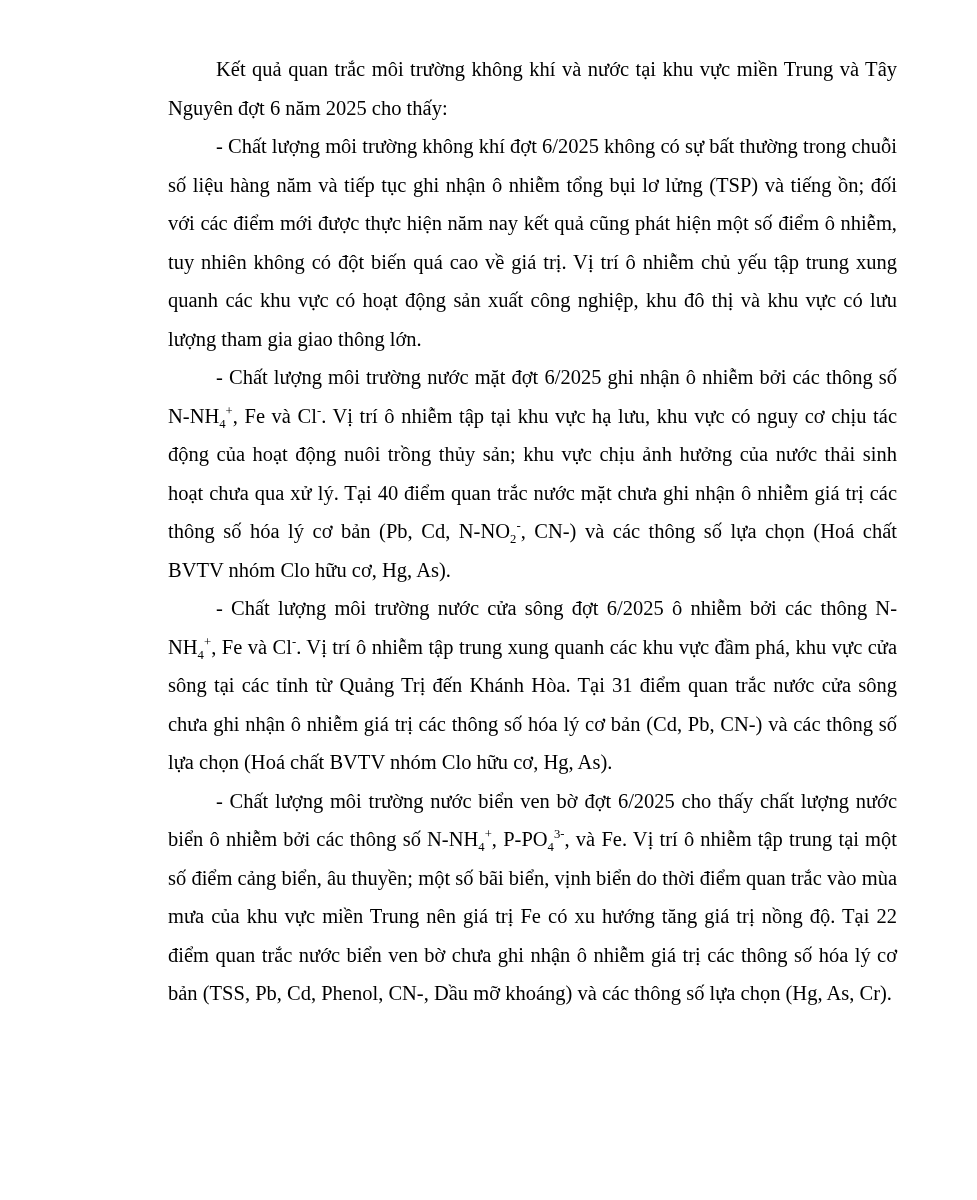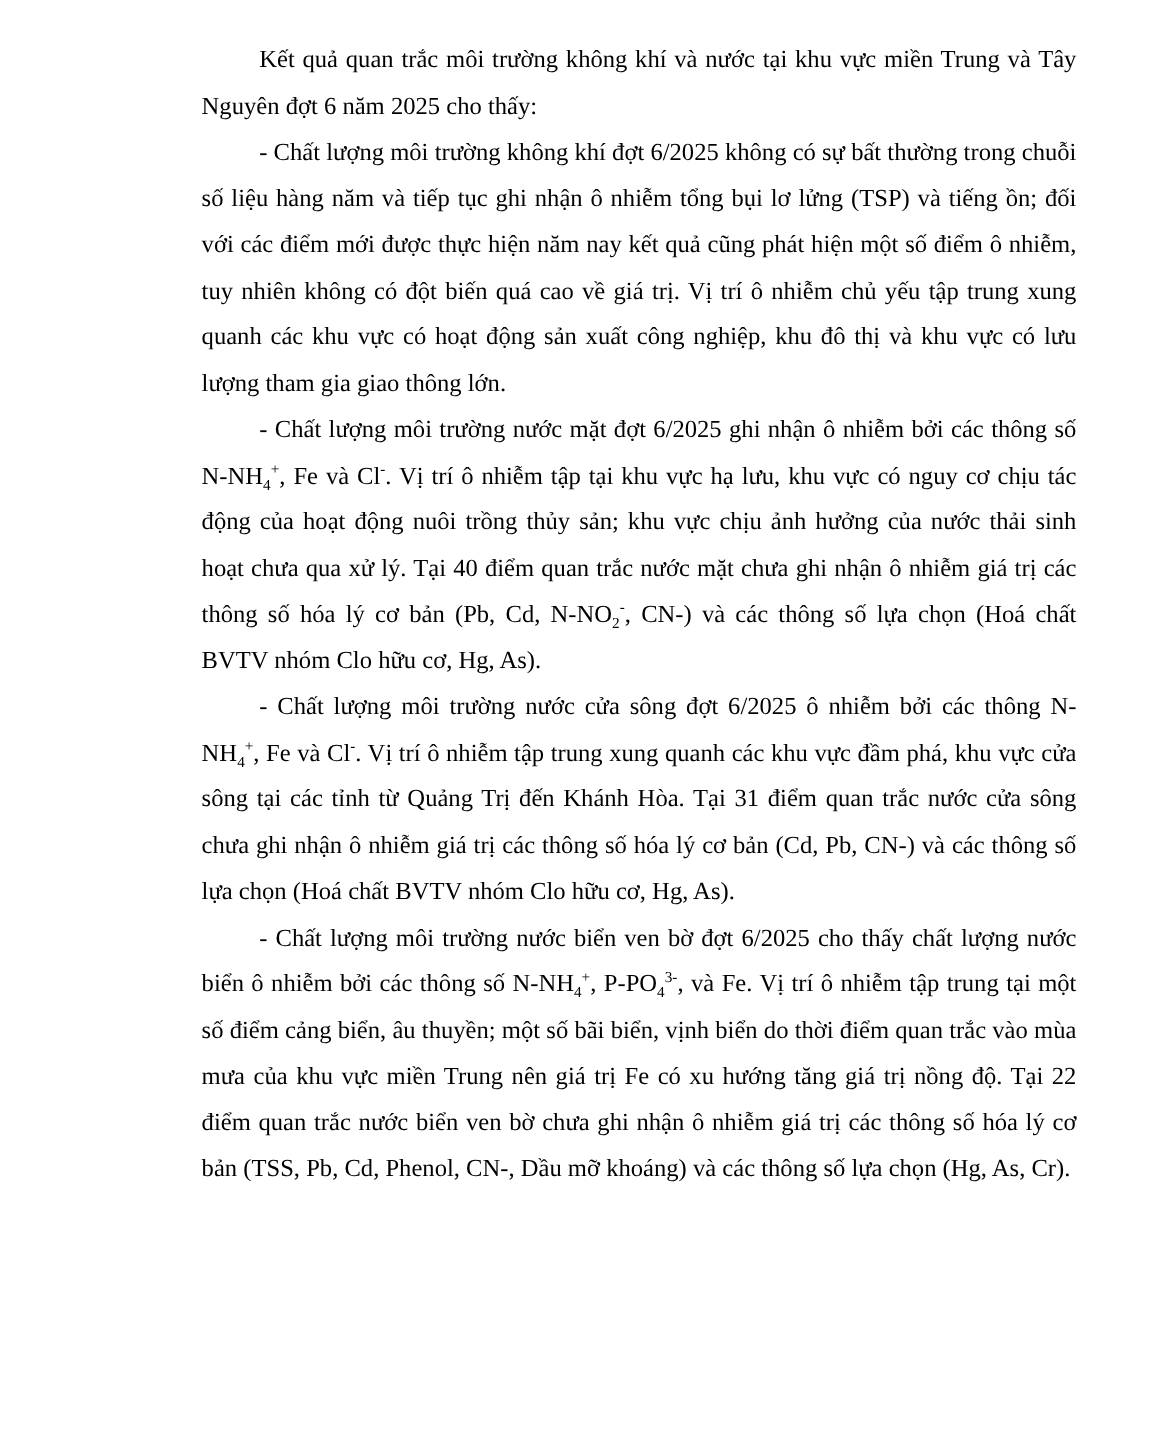--- a/index.html
+++ b/index.html
@@ -11,21 +11,21 @@
     width: 977px;
     height: 1200px;
     font-family: "Liberation Serif", "DejaVu Serif", serif;
     color: #000000;
   }
   #page {
     position: relative;
     width: 977px;
     height: 1200px;
     box-sizing: border-box;
-    padding: 31px 80px 0 168px;
+    padding: 50px 80px 0 168px;
     background: #ffffff;
     overflow: hidden;
   }
   .doc-body {
     font-size: 20.5px;
     line-height: 38.5px;
     text-align: justify;
     text-justify: inter-word;
   }
   .para {

